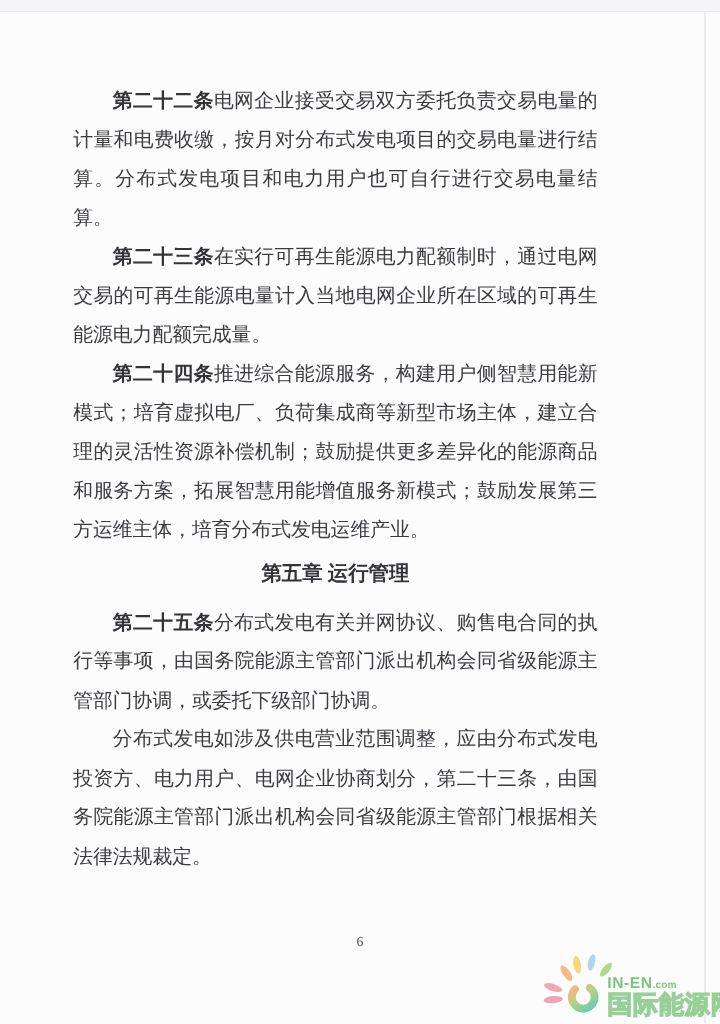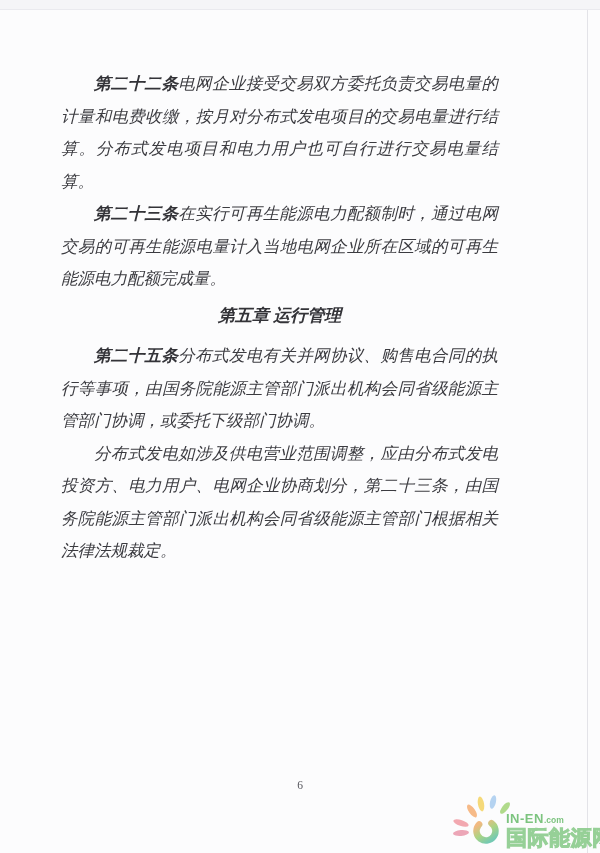--- a/index.html
+++ b/index.html
@@ -25,21 +25,20 @@
     background: #e3e3e8;
   }
   .textcol {
     position: absolute;
     left: 61px; top: 68px; width: 437px;
     color: #3b3b40;
     font-size: 16.5px;
     line-height: 32.5px;
     text-align: justify;
     word-break: break-all;
-    font-style: italic;
   }
   .para {
     margin: 0;
     text-indent: 2em;
   }
   .para .lead {
     font-weight: bold;
     color: #333338;
   }
   .chapter {
@@ -89,20 +88,21 @@
 
   <div class="scan-top-edge"></div>
   <div class="scan-right-edge"></div>
 
   <div class="textcol">
 
     <p class="para"><span class="lead">第二十二条</span><span>电网企业接受交易双方委托负责交易电量的计量和电费收缴，按月对分布式发电项目的交易电量进行结算。分布式发电项目和电力用户也可自行进行交易电量结算。</span></p>
 
     <p class="para"><span class="lead">第二十三条</span><span>在实行可再生能源电力配额制时，通过电网交易的可再生能源电量计入当地电网企业所在区域的可再生能源电力配额完成量。</span></p>
 
+    <p class="para"><span class="lead">第二十四条</span><span>推进综合能源服务，构建用户侧智慧用能新模式；培育虚拟电厂、负荷集成商等新型市场主体，建立合理的灵活性资源补偿机制；鼓励提供更多差异化的能源商品和服务方案，拓展智慧用能增值服务新模式；鼓励发展第三方运维主体，培育分布式发电运维产业。</span></p>
 
     <h2 class="chapter">第五章 运行管理</h2>
 
     <p class="para"><span class="lead">第二十五条</span><span>分布式发电有关并网协议、购售电合同的执行等事项，由国务院能源主管部门派出机构会同省级能源主管部门协调，或委托下级部门协调。</span></p>
 
     <p class="para"><span>分布式发电如涉及供电营业范围调整，应由分布式发电投资方、电力用户、电网企业协商划分，第二十三条，由国务院能源主管部门派出机构会同省级能源主管部门根据相关法律法规裁定。</span></p>
 
 
   </div>
 

